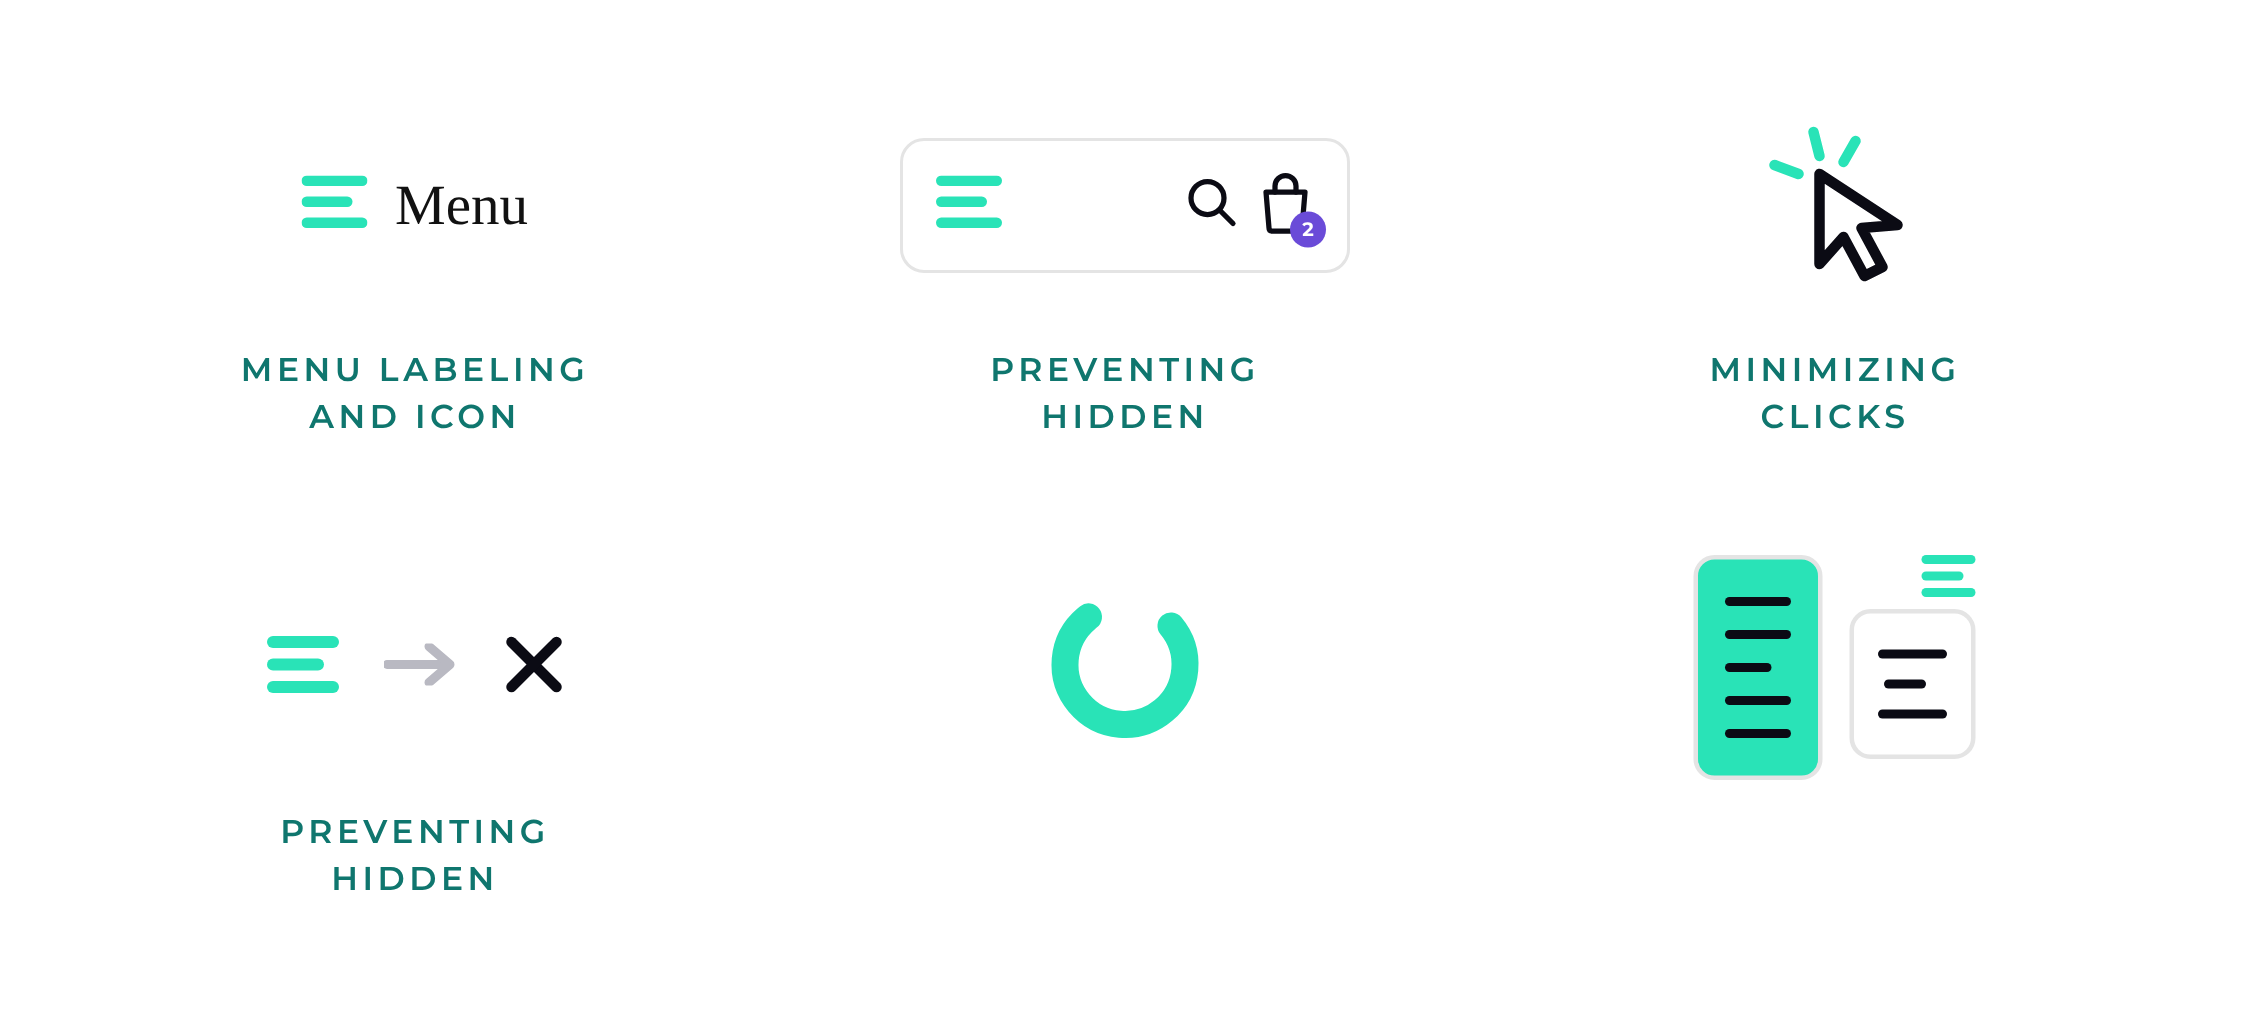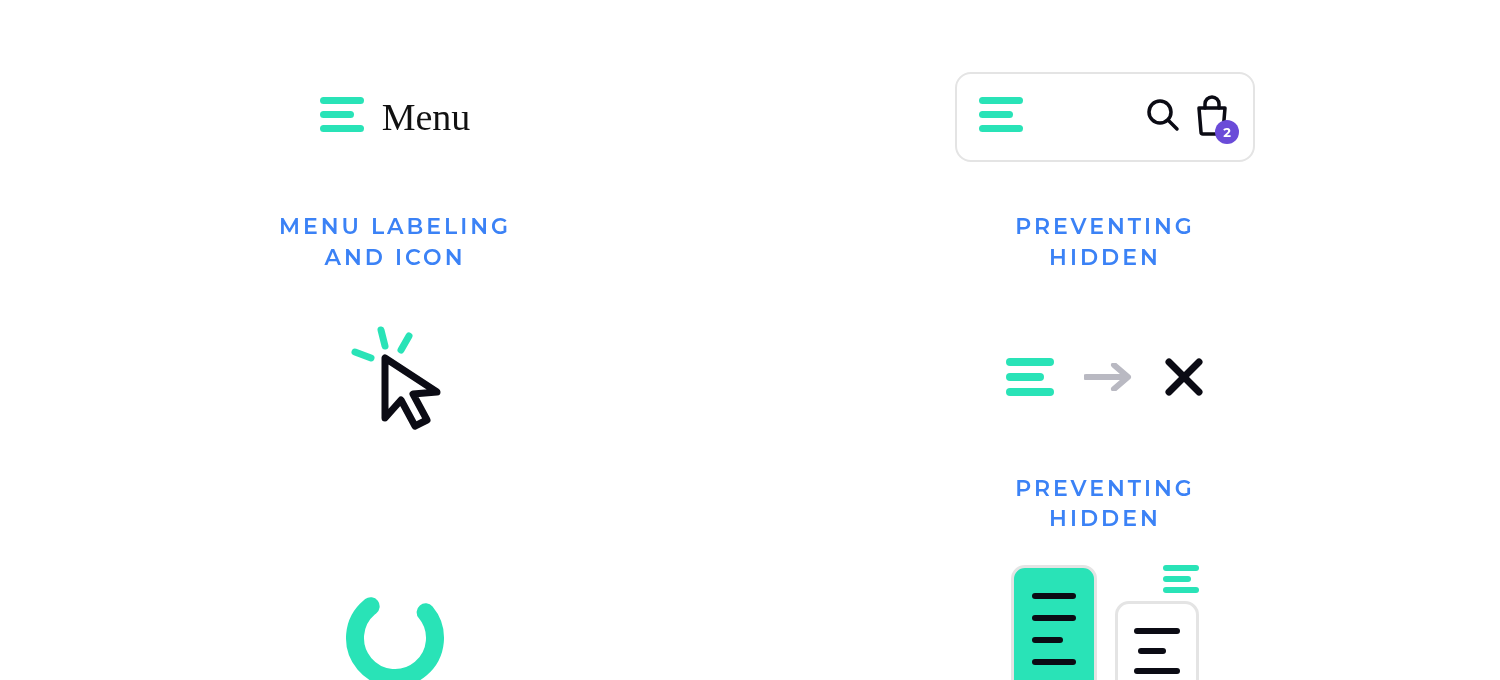--- a/index.html
+++ b/index.html
@@ -4,42 +4,42 @@
 <style>
   * { box-sizing: border-box; margin: 0; padding: 0; }
   body {
     width: 1500px;
     height: 680px;
     background: #fff;
     font-family: Montserrat, "Segoe UI", Arial, sans-serif;
   }
   .grid {
     display: grid;
-    grid-template-columns: repeat(2, 1fr);
+    grid-template-columns: repeat(3, 1fr);
     grid-template-rows: repeat(2, 1fr);
     width: 100%;
     height: 100%;
-    padding: 12px 40px;
+    padding: 32px 40px;
   }
   .cell {
     display: flex;
     flex-direction: column;
     align-items: center;
     justify-content: flex-start;
     padding-top: 20px;
   }
   .icon-area {
     height: 170px;
     width: 100%;
     display: flex;
     align-items: center;
     justify-content: center;
   }
   .caption {
-    color: #3b82f6;
+    color: #0f766e;
     font-size: 22px;
     font-weight: 600;
     letter-spacing: 3px;
     text-align: center;
     line-height: 1.4;
     white-space: pre-line;
     margin-top: 10px;
   }
 
   
@@ -207,20 +207,22 @@
     <div class="icon-area">
       <span>
         <svg width="120" height="110" viewBox="0 0 120 110" fill="none">
           <line x1="46" y1="8" x2="50" y2="24" stroke="#29E3B7" stroke-width="7" stroke-linecap="round"></line>
           <line x1="20" y1="30" x2="36" y2="36" stroke="#29E3B7" stroke-width="7" stroke-linecap="round"></line>
           <line x1="74" y1="14" x2="66" y2="28" stroke="#29E3B7" stroke-width="7" stroke-linecap="round"></line>
           <path d="M50 36 L50 96 L66 78 L80 104 L92 98 L78 72 L102 70 Z" fill="#fff" stroke="#0b0b14" stroke-width="7" stroke-linejoin="round"></path>
         </svg>
       </span>
     </div>
+    <div class="caption">MINIMIZING
+CLICKS</div>
   </div>
 
   <div class="cell">
     <div class="icon-area">
       <div class="transition-row">
         <span>
           <svg width="48" height="38" viewBox="0 0 48 38">
             <rect x="0" y="0" width="48" height="8" rx="4" fill="#29E3B7"></rect>
             <rect x="0" y="15" width="38" height="8" rx="4" fill="#29E3B7"></rect>
             <rect x="0" y="30" width="48" height="8" rx="4" fill="#29E3B7"></rect>

